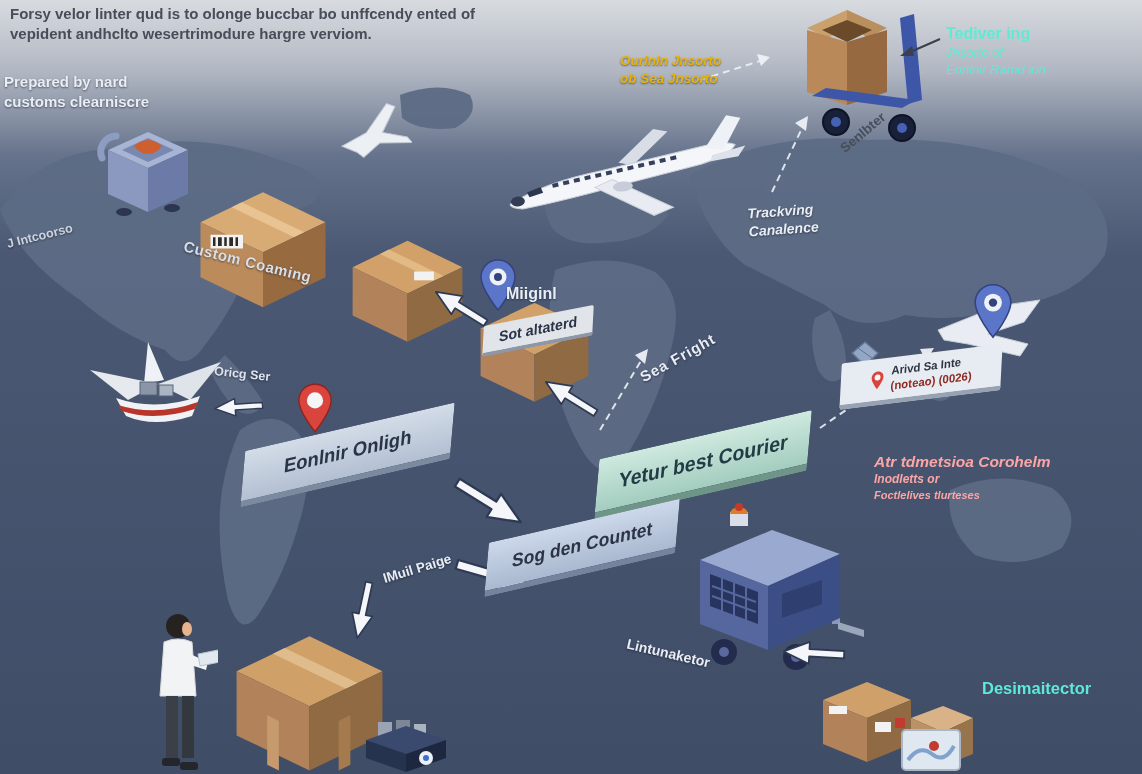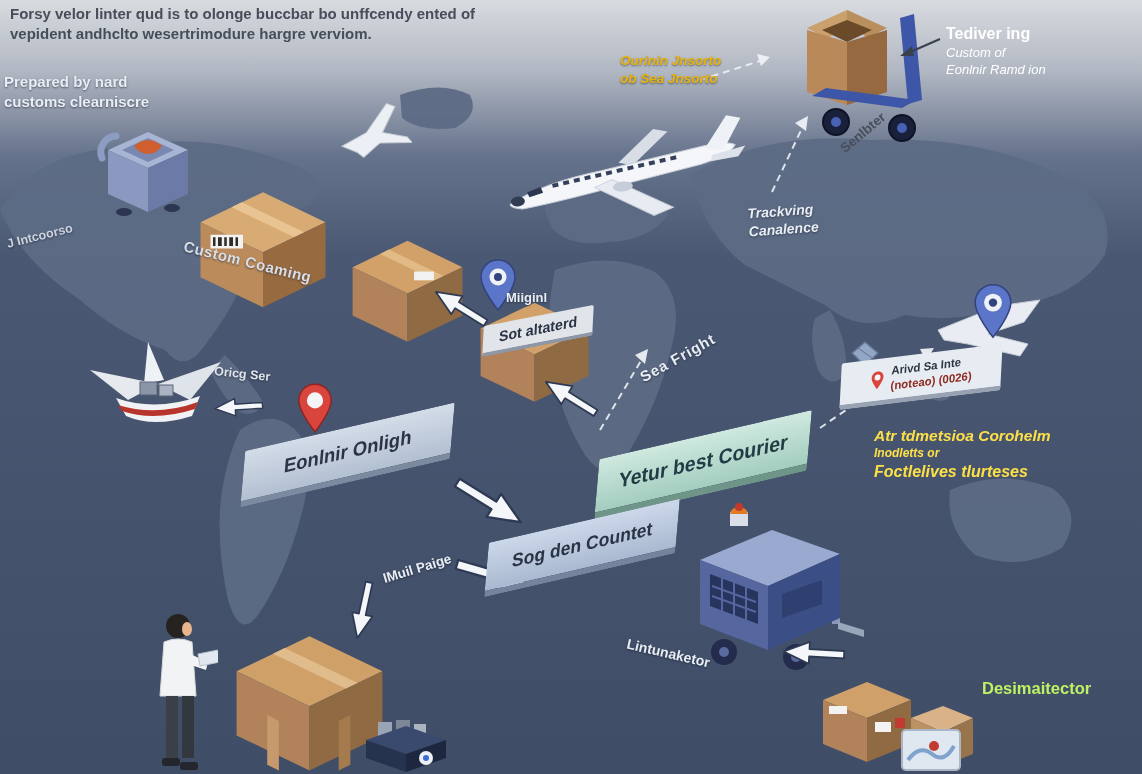--- a/index.html
+++ b/index.html
@@ -306,44 +306,44 @@
 
   <div class="lbl" style="left:6px;top:228px;font-size:12.5px;color:#cdd4df;transform:rotate(-14deg)">J Intcoorso</div>
 
   <div class="lbl" style="left:182px;top:252px;font-size:15px;color:#d9dee6;letter-spacing:.5px;transform:rotate(14deg)">Custom Coaming</div>
 
   <div class="lbl it" style="left:620px;top:52px;font-size:13.5px;color:#eab308">
     <div>Ourinin Jnsorto</div>
     <div>ob  Sea Jnsorto</div>
   </div>
 
-  <div class="lbl dark" style="left:946px;top:24px;font-size:16px;color:#ffffff">
+  <div class="lbl dark" style="left:946px;top:24px;font-size:16px;color:#5eead4">
     <div>Tediver ing</div>
-    <div class="it" style="font-size:13px;font-weight:normal">Custom of</div>
+    <div class="it" style="font-size:13px;font-weight:normal">Jnsorto of</div>
     <div class="it" style="font-size:13px;font-weight:normal">Eonlnir Ramd ion</div>
   </div>
 
   <div class="lbl dark" style="left:836px;top:124px;font-size:13.5px;color:#474e5c;transform:rotate(-40deg)">Senlbter</div>
 
   <div class="lbl it" style="left:748px;top:202px;font-size:14px;transform:rotate(-4deg)">
     <div>Trackving</div>
     <div>Canalence</div>
   </div>
 
-  <div class="lbl" style="left:506px;top:290px;font-size:13px">Miiginl</div>
+  <div class="lbl" style="left:506px;top:284px;font-size:16px">Miiginl</div>
 
   <div class="lbl" style="left:636px;top:348px;font-size:15px;letter-spacing:1px;transform:rotate(-29deg)">Sea Fright</div>
 
   <div class="lbl" style="left:214px;top:366px;font-size:12.5px;color:#dfe4ec;transform:rotate(6deg)">Oricg Ser</div>
 
-  <div class="lbl dark it" style="left:874px;top:426px;font-size:15.5px;color:#fde047">
+  <div class="lbl dark it" style="left:874px;top:452px;font-size:15.5px;color:#fca5a5">
     <div>Atr tdmetsioa Corohelm</div>
     <div style="font-size:12px">Inodletts or</div>
-    <div style="font-size:16px">Foctlelives tlurteses</div>
+    <div style="font-size:11px">Foctlelives tlurteses</div>
   </div>
 
   <div class="lbl" style="left:382px;top:560px;font-size:13.5px;transform:rotate(-17deg)">IMuil Paige</div>
 
   <div class="lbl" style="left:626px;top:644px;font-size:14px;transform:rotate(13deg)">Lintunaketor</div>
 
-  <div class="lbl dark" style="left:982px;top:678px;font-size:16.5px;color:#bef264">Desimaitector</div>
+  <div class="lbl dark" style="left:982px;top:678px;font-size:16.5px;color:#5eead4">Desimaitector</div>
 
 </div>
 
 </body></html>

